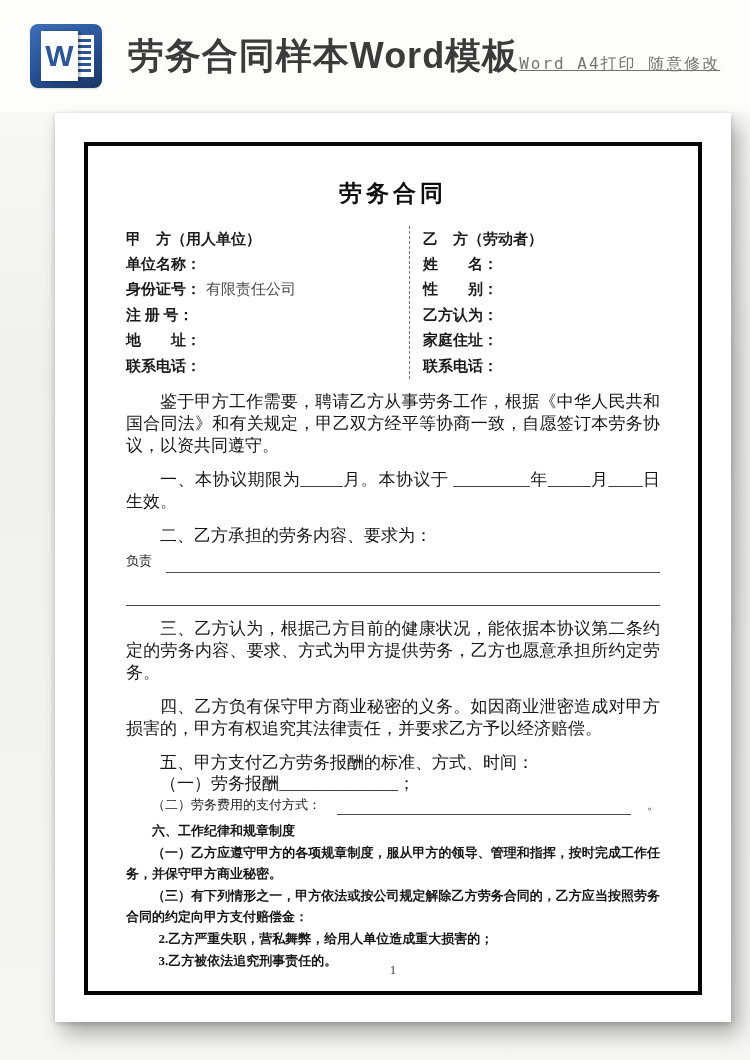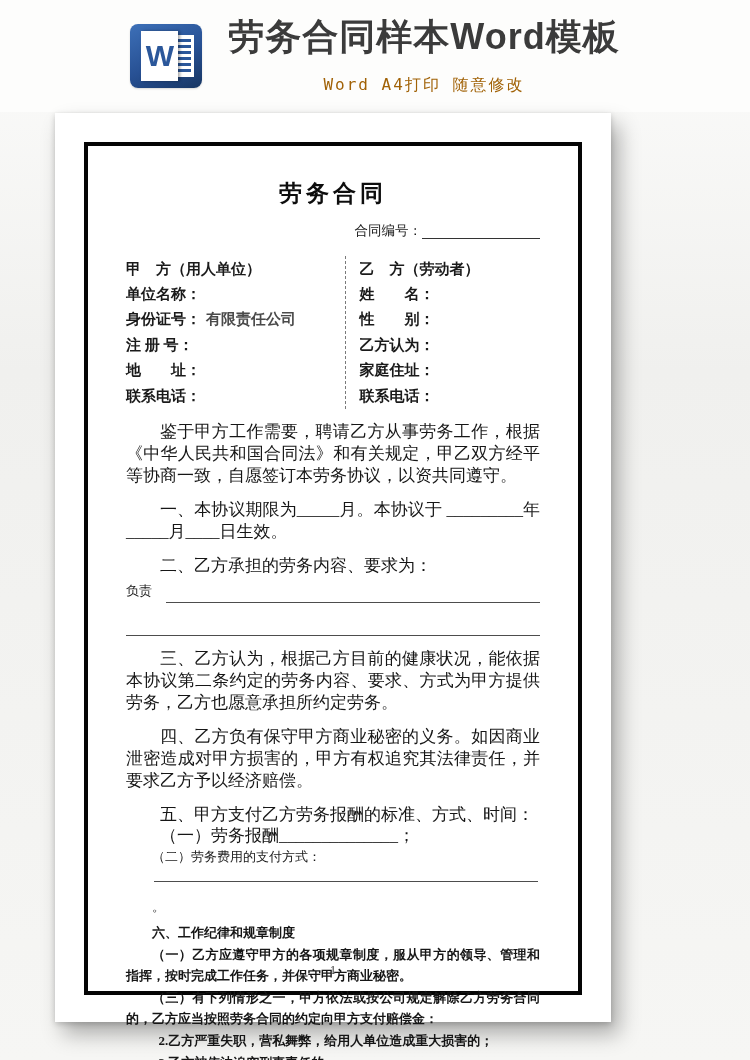--- a/index.html
+++ b/index.html
@@ -31,33 +31,33 @@
   }
   .icon-page {
     position:absolute; left:11px; top:7px; width:37px; height:50px;
     background:#fff; box-shadow:2px 0 3px rgba(0,0,0,.35);
     display:flex; align-items:center; justify-content:center;
   }
   .icon-page span {
     font-family:"Liberation Sans", sans-serif; font-weight:bold;
     font-size:30px; color:#2b579a; line-height:1;
   }
-  .header-text { display:flex; flex-direction:column; align-items:center; }
+  .header-text { display:flex; flex-direction:row; align-items:center; }
   .header-title {
     font-family:"Liberation Sans", sans-serif; font-weight:bold;
     font-size:36px; line-height:1.15; color:#3b3b3b; letter-spacing:1px;
   }
   .header-subtitle {
     margin-top:18px; font-family:"DejaVu Sans Mono", monospace;
-    font-size:16px; color:#a16207; letter-spacing:2px;
+    font-size:16px; color:#737373; letter-spacing:2px;text-decoration:underline;
   }
 
   
   .paper {
-    position:absolute; left:55px; top:113px; width:556px; height:909px;
+    position:absolute; left:55px; top:113px; width:676px; height:909px;
     background:#ffffff;
     box-shadow:8px 12px 20px rgba(0,0,0,.30), 0 2px 6px rgba(0,0,0,.18);
   }
   .bordered {
     position:absolute; left:29px; right:29px; top:29px; bottom:27px;
     border:4px solid #050505; padding:32px 38px 0; color:#1a1a1a;
   }
 
   .doc-title {
     text-align:center; font-size:23px; font-weight:bold;
@@ -69,35 +69,35 @@
     margin-top:13px; font-size:13.5px; line-height:17px;
   }
   .contract-no .blank { width:118px; border-bottom:1px solid #333; align-self:stretch; }
 
   
   .parties { display:flex; margin-top:17px; }
   .party-a { width:53%; }
   .party-b { flex:1; border-left:1px dashed #7a7a7a; padding-left:13px; }
   .party-heading { font-size:15px; font-weight:bold; line-height:26px; }
   .field { font-size:15px; font-weight:bold; line-height:25.4px; white-space:pre; }
-  .field .value { font-weight:bold; color:#4a4a4a; margin-left:5px; }
+  .field .value { font-weight:normal; color:#4a4a4a; margin-left:5px; }
 
   
   .para {
     font-size:17px; line-height:22px; text-align:justify;
     text-indent:2em; margin-top:12px; color:#161616;
   }
   .fill-row { display:flex; align-items:stretch; font-size:13px; line-height:22px;gap:14px; }
   .fill-row .fill { flex:1; border-bottom:1.5px solid #4d4d4d; }
   .row-lead { margin-top:3px; height:23px; }
   .row-solo { margin-top:9px; height:24px; }
 
   .tight { margin-top:0; line-height:21px; }
   .mt-sm { margin-top:12px; }
-  .pay-row { text-indent:0; padding-left:2em;flex-direction:column; }
+  .pay-row { text-indent:0; padding-left:2em; }
   .pay-row .fill { margin:0 2px; border-bottom:1px solid #4d4d4d; }
 
   .sec6 { margin-top:5px;font-weight:bold; }
   .para6 {
     font-size:13px; line-height:21.6px; text-align:justify;
     text-indent:2em; color:#161616;
   }
   .sub6 {
     font-size:13px; line-height:21.6px; padding-left:2.5em; color:#161616;
   }
@@ -125,24 +125,20 @@
       <div class="header-title">劳务合同样本Word模板</div>
       <div class="header-subtitle">Word A4打印 随意修改</div>
     </div>
   </div>
 
   <div class="paper">
     <div class="bordered">
 
       <div class="doc-title">劳务合同</div>
 
-      <div class="contract-no">
-        <span>合同编号：</span>
-        <span class="blank"></span>
-      </div>
 
       <div class="parties">
         <div class="party-a">
           <div class="party-heading">甲　方（用人单位）</div>
           <div class="field"><span>单位名称：</span><span class="value"></span></div>
           <div class="field"><span>身份证号：</span><span class="value">有限责任公司</span></div>
           <div class="field"><span>注 册 号：</span><span class="value"></span></div>
           <div class="field"><span>地　　址：</span><span class="value"></span></div>
           <div class="field"><span>联系电话：</span><span class="value"></span></div>
         </div>

